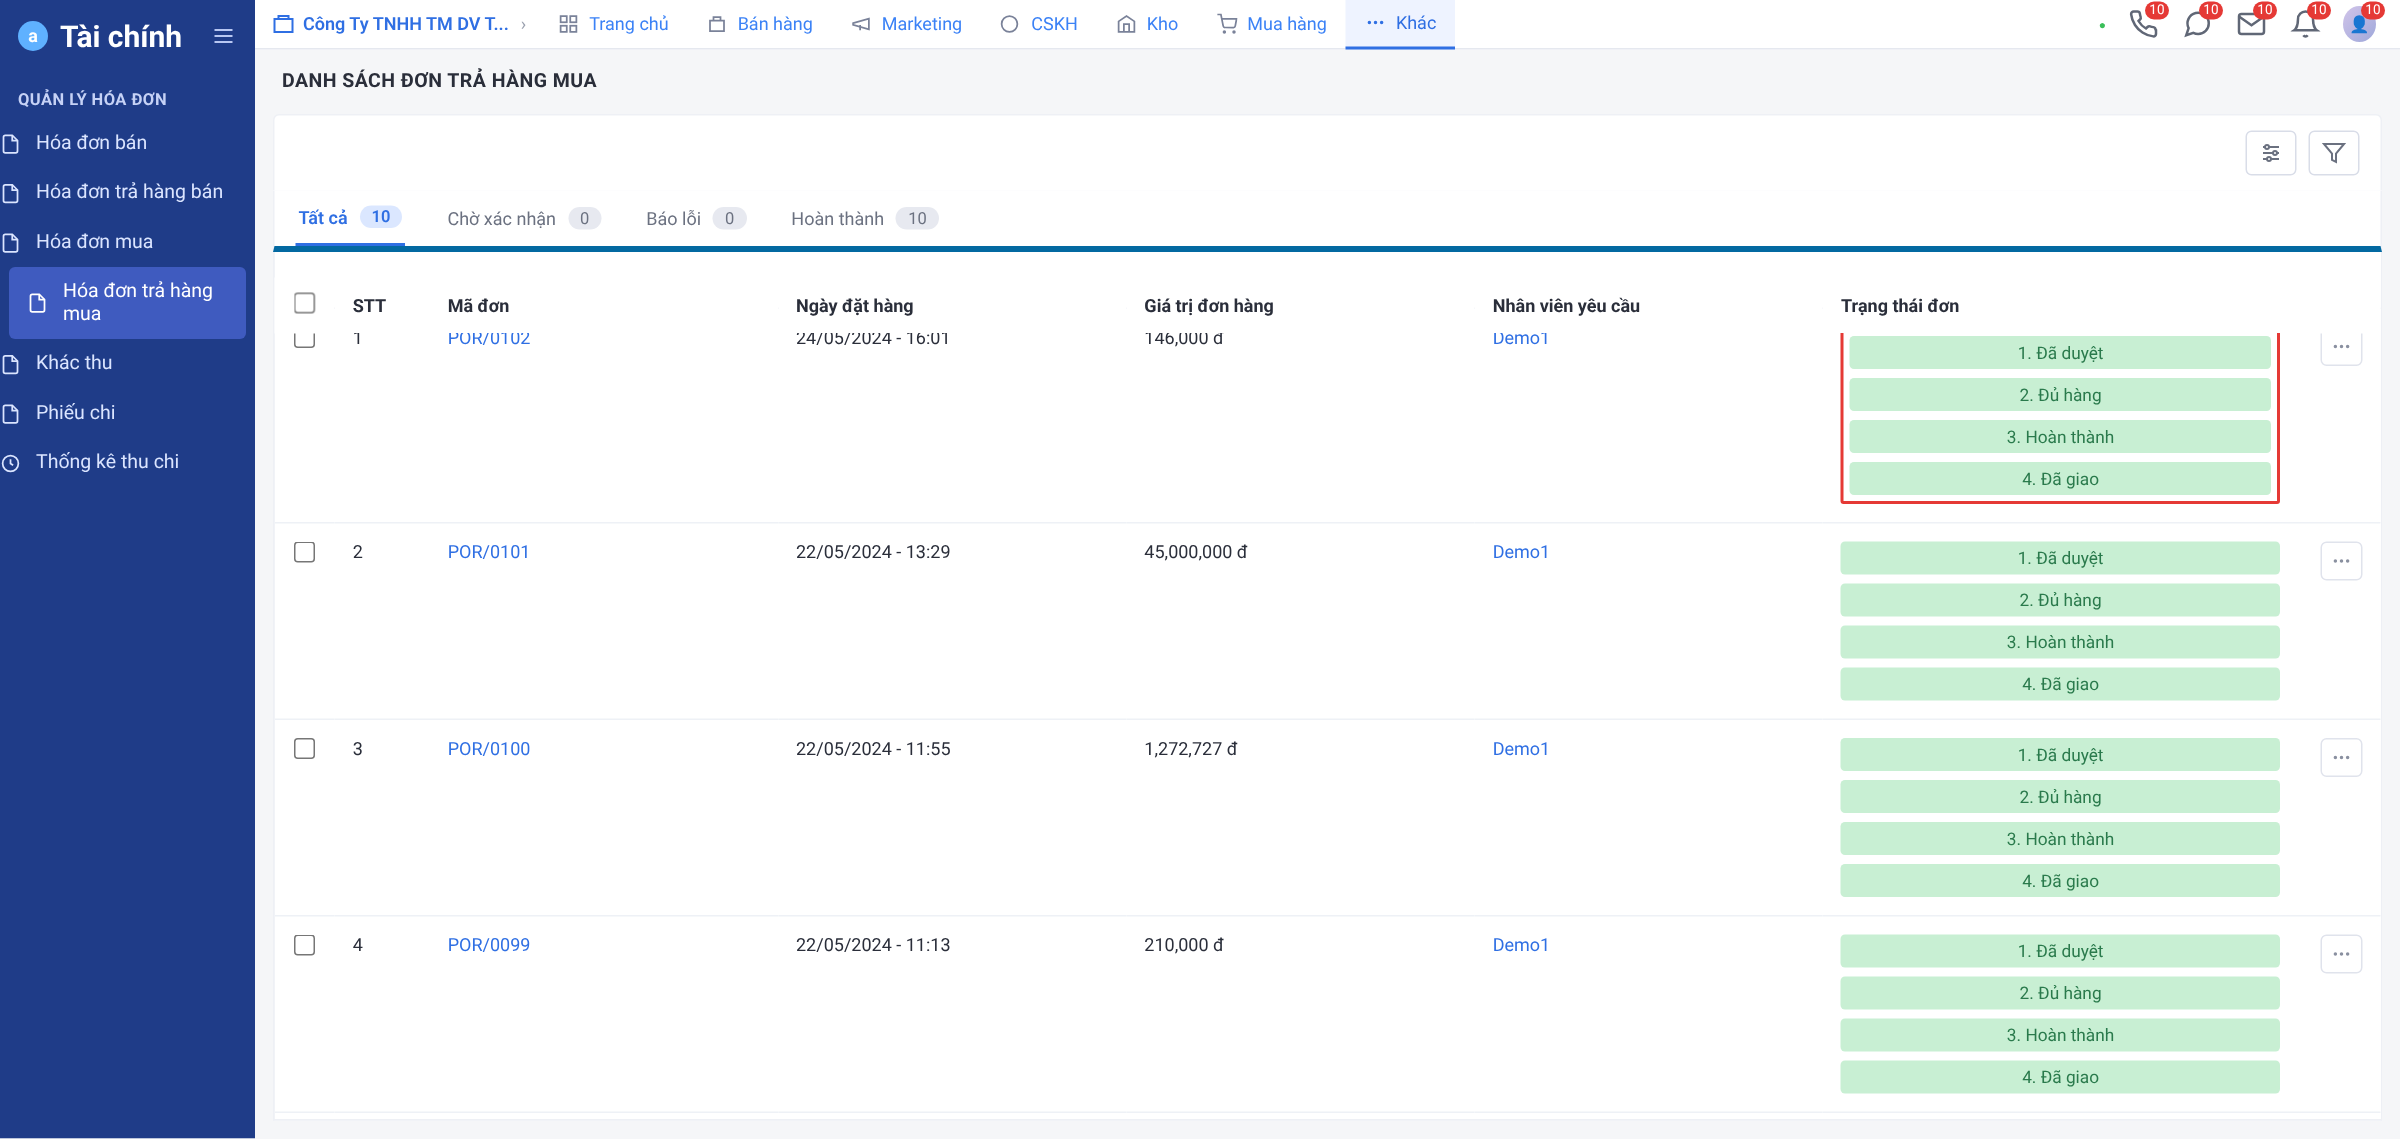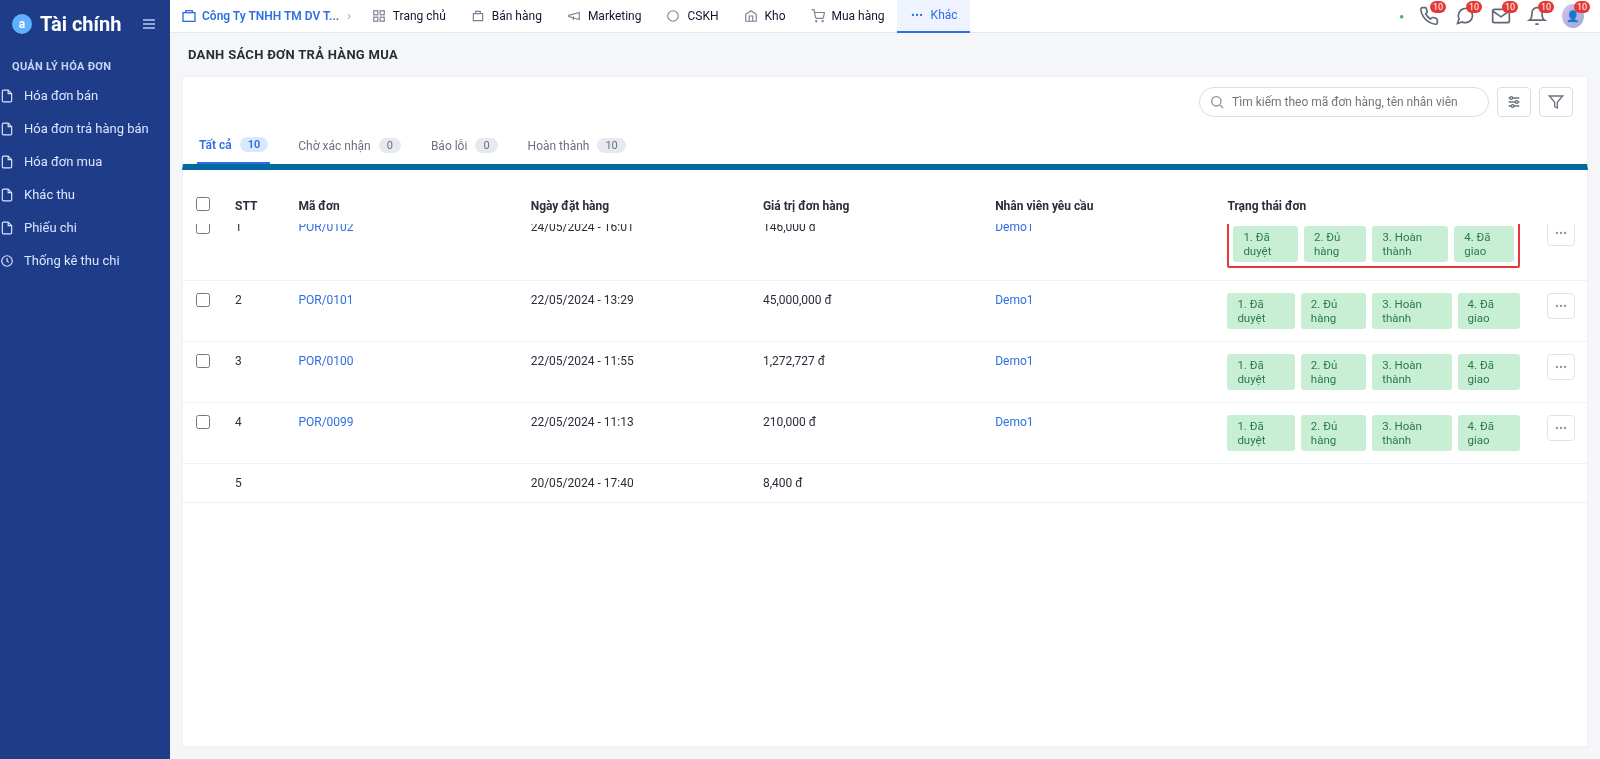--- a/index.html
+++ b/index.html
@@ -18,21 +18,21 @@
 
   
   .main { flex:1; display:flex; flex-direction:column; height:759px; }
 
   
   .topbar { height:33px; background:#fff; border-bottom:1px solid #e5e8ef; display:flex; align-items:center; padding:0 10px; font-size:12px; color:#555; }
   .crumb-icon { width:18px; height:18px; display:inline-flex; align-items:center; justify-content:center; margin-right:4px; color:#2f6fe3; }
   .crumb-text { color:#2f6fe3; font-weight:600; max-width:140px; white-space:nowrap; overflow:hidden; text-overflow:ellipsis; }
   .crumb-caret { margin:0 8px; color:#9aa0ae; }
   .nav-items { display:flex; align-items:center; }
-  .nav-item { display:flex; align-items:center; gap:6px; padding:0 12px; height:33px; cursor:pointer; color:#0f172a; }
+  .nav-item { display:flex; align-items:center; gap:6px; padding:0 12px; height:33px; cursor:pointer; color:#3b82f6; }
   .nav-item.active { color:#2f6fe3; border-bottom:2px solid #2f6fe3; background:#eef3ff; }
   .nav-ico { width:16px; height:16px; display:inline-flex; align-items:center; justify-content:center; color:#7a8299; }
   .nav-item.active .nav-ico { color:#2f6fe3; }
   .top-spacer { flex:1; }
   .top-icons { display:flex; align-items:center; gap:14px; padding-right:6px; }
   .top-ico-wrap { position:relative; width:22px; height:22px; display:inline-flex; align-items:center; justify-content:center; color:#606776; }
   .badge { position:absolute; top:-4px; right:-6px; background:#e53935; color:#fff; font-size:9px; border-radius:8px; padding:0 3px; height:12px; line-height:12px; min-width:12px; text-align:center; }
   .avatar { width:24px; height:24px; border-radius:50%; background:linear-gradient(135deg,#d1c4e9,#9fa8da); display:inline-flex; align-items:center; justify-content:center; color:#fff; font-size:11px; }
 
   
@@ -40,41 +40,41 @@
 
   
   .toolbar { background:#fff; margin:0 12px; padding:10px 14px; display:flex; align-items:center; border:1px solid #eef0f5; border-bottom:none; border-radius:4px 4px 0 0; }
   .toolbar-left { flex:1; }
   .search-wrap { position:relative; }
   .search-input { width:290px; height:30px; border:1px solid #d9dde8; border-radius:20px; padding:0 12px 0 32px; font-size:12px; color:#555; outline:none; }
   .search-ico { position:absolute; left:10px; top:7px; width:16px; height:16px; color:#8a90a0; }
   .toolbar-btn { width:34px; height:30px; border:1px solid #d9dde8; border-radius:4px; background:#fff; margin-left:8px; display:flex; align-items:center; justify-content:center; color:#6b7180; cursor:pointer; }
 
   
-  .tabs-row { background:#fff; margin:0 12px; padding:0 14px; display:flex; align-items:center; gap:26px; font-size:12px; border:1px solid #eef0f5; border-top:none; border-bottom:6px solid #0369a1; }
+  .tabs-row { background:#fff; margin:0 12px; padding:0 14px; display:flex; align-items:center; gap:26px; font-size:12px; border:1px solid #eef0f5; border-top:none; border-bottom:4px solid #0369a1; }
   .tab { display:flex; align-items:center; gap:8px; padding:10px 2px; cursor:pointer; color:#6b7180; }
   .tab.active { color:#2f6fe3; border-bottom:2px solid #2f6fe3; font-weight:600; }
   .tab-count { background:#e7e9f0; color:#6b7180; border-radius:10px; font-size:11px; padding:1px 8px; }
   .tab.active .tab-count { background:#dbe7ff; color:#2f6fe3; }
 
   
   .table-wrap { margin:0 12px 12px 12px; background:#fff; border:1px solid #eef0f5; border-top:none; overflow:auto; flex:1; }
   table { width:100%; border-collapse:collapse; font-size:12px; color:#2a2e3a; }
   thead th { text-align:left; padding:10px 12px; font-weight:700; color:#2a2e3a; background:#fff; border-bottom:1px solid #e9ecf3; position:sticky; top:17px; }
   tbody td { padding:12px 12px; vertical-align:top; border-bottom:1px solid #eef1f6; }
   tbody tr td:first-child, thead th:first-child { width:36px; text-align:center; }
   .col-stt{ width:60px; }
   .col-code{ width:220px; }
   .col-date{ width:220px; }
   .col-amount{ width:220px; }
   .col-emp{ width:220px; }
   .col-status{ width:300px; }
   .col-act{ width:50px; text-align:right; }
   .link { color:#2f6fe3; cursor:pointer; }
-  .status-list { display:flex; flex-direction:row; gap:6px; }
+  .status-list { display:flex; flex-direction:column; gap:6px;text-align:center; }
   .status-chip { padding:4px 10px; border-radius:3px; font-size:11.5px; color:#2a7a4c; background:#c8efd3; }
   .status-outline-hl { border:2px solid #e53935; padding:4px; border-radius:2px; }
   .row-actions { width:28px; height:26px; border:1px solid #e0e3ec; border-radius:4px; display:inline-flex; align-items:center; justify-content:center; color:#8a90a0; cursor:pointer; background:#fff; }
   input[type="checkbox"]{ width:14px; height:14px; }
 </style>
 </head>
 <body>
 
 <aside class="sidebar">
   <div class="sidebar-header">
@@ -108,20 +108,29 @@
       </div>
       <div class="sb-item">
         <span class="sb-dot">
           <svg viewBox="0 0 24 24" width="14" height="14" fill="none" stroke="currentColor" stroke-width="2">
             <path d="M14 2H6a2 2 0 0 0-2 2v16a2 2 0 0 0 2 2h12a2 2 0 0 0 2-2V8z"></path>
             <path d="M14 2v6h6"></path>
           </svg>
         </span>
         <span>Hóa đơn mua</span>
       </div>
+      <div class="sb-item active">
+        <span class="sb-dot">
+          <svg viewBox="0 0 24 24" width="14" height="14" fill="none" stroke="currentColor" stroke-width="2">
+            <path d="M14 2H6a2 2 0 0 0-2 2v16a2 2 0 0 0 2 2h12a2 2 0 0 0 2-2V8z"></path>
+            <path d="M14 2v6h6"></path>
+          </svg>
+        </span>
+        <span>Hóa đơn trả hàng mua</span>
+      </div>
       <div class="sb-item">
         <span class="sb-dot">
           <svg viewBox="0 0 24 24" width="14" height="14" fill="none" stroke="currentColor" stroke-width="2">
             <path d="M14 2H6a2 2 0 0 0-2 2v16a2 2 0 0 0 2 2h12a2 2 0 0 0 2-2V8z"></path>
             <path d="M14 2v6h6"></path>
           </svg>
         </span>
         <span>Khác thu</span>
       </div>
       <div class="sb-item">
@@ -258,29 +267,20 @@
         <span class="avatar">👤</span>
         <span class="badge">10</span>
       </span>
     </div>
   </div>
 
   <div class="page-title">DANH SÁCH ĐƠN TRẢ HÀNG MUA</div>
 
   <div class="toolbar">
     <div class="toolbar-left"></div>
-    <div class="search-wrap">
-      <span class="search-ico">
-        <svg viewBox="0 0 24 24" width="16" height="16" fill="none" stroke="currentColor" stroke-width="2">
-            <circle cx="11" cy="11" r="7"></circle>
-            <path d="M21 21l-4.3-4.3"></path>
-          </svg>
-      </span>
-      <input class="search-input" type="text" placeholder="Tìm kiếm theo mã đơn hàng, tên nhân viên" style="">
-    </div>
     <button class="toolbar-btn">
       <svg viewBox="0 0 24 24" width="16" height="16" fill="none" stroke="currentColor" stroke-width="2">
           <path d="M4 6h16M4 12h16M4 18h16"></path>
           <circle cx="8" cy="6" r="2" fill="#fff"></circle>
           <circle cx="16" cy="12" r="2" fill="#fff"></circle>
           <circle cx="10" cy="18" r="2" fill="#fff"></circle>
         </svg>
     </button>
     <button class="toolbar-btn">
       <svg viewBox="0 0 24 24" width="16" height="16" fill="none" stroke="currentColor" stroke-width="2">

